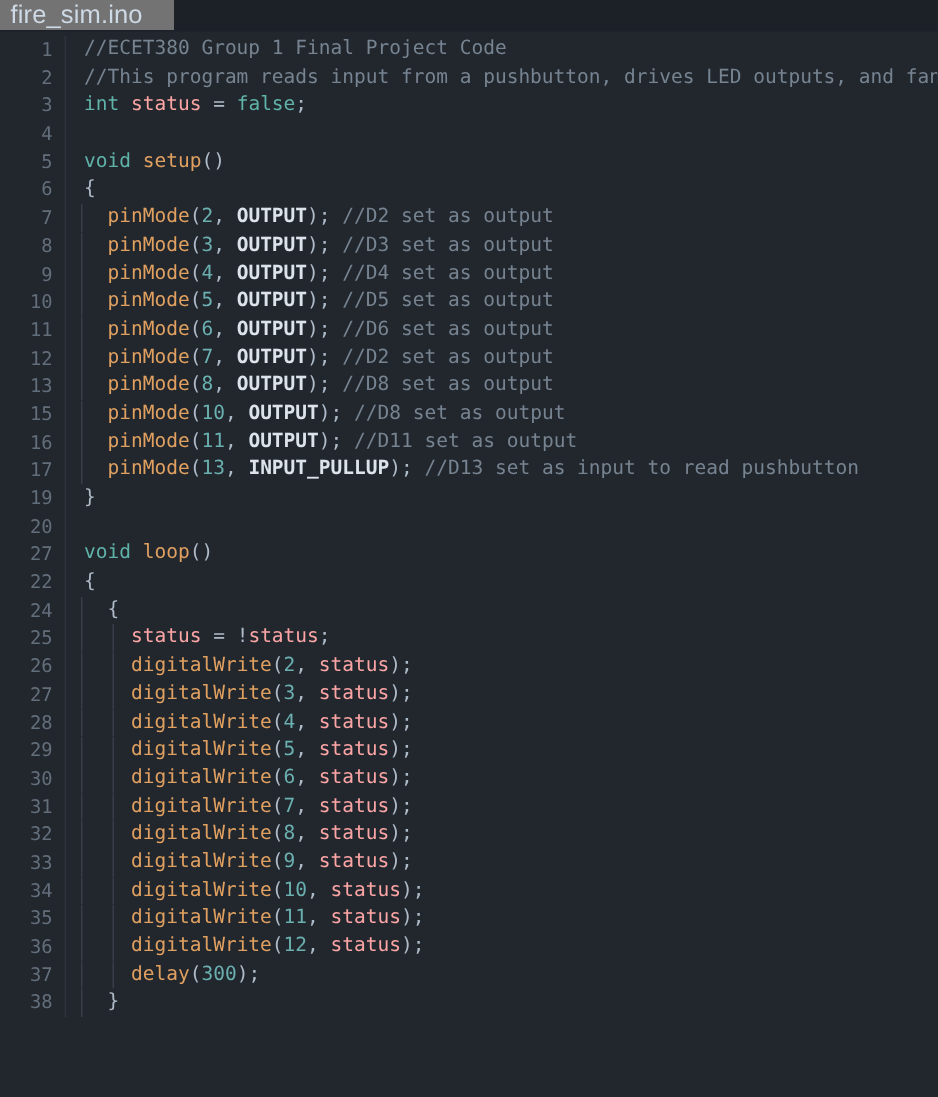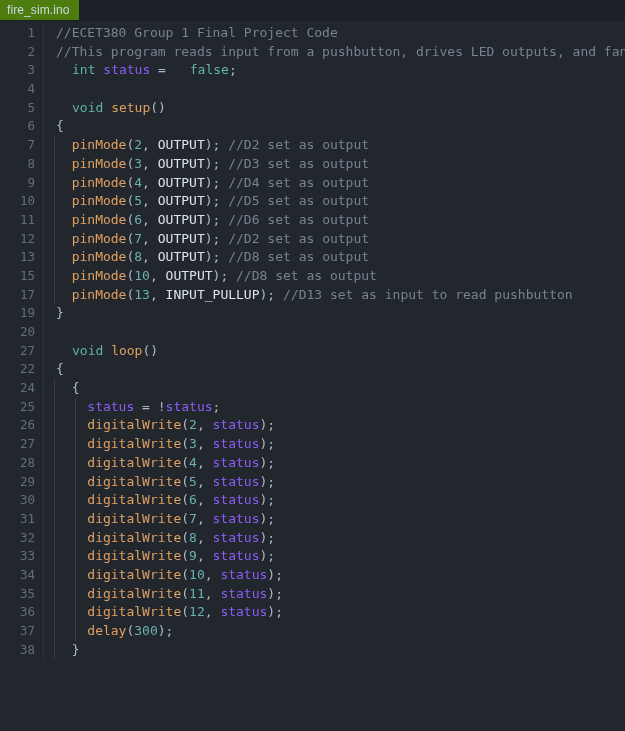--- a/index.html
+++ b/index.html
@@ -27,26 +27,26 @@
   
   .tabbar {
     height: 20px;
     background: #1c2128;
     display: flex;
     align-items: stretch;
     flex: none;
     border-bottom: 1px solid #1c2128;
   }
   .tab {
-    background: #4d7c0f;
+    background: #737373;
     color: #cdd9e5;
     font-family: "Liberation Sans", sans-serif;
-    font-size: 12px;
+    font-size: 17px;
     line-height: 20px;
-    padding: 0 9px 0 7px;
+    padding: 0 21px 0 7px;
     display: flex;
     align-items: center;
     white-space: nowrap;
     position: relative;
   }
   .tab .tab-name {
     letter-spacing: 0.1px;
   }
 
   
@@ -114,25 +114,25 @@
     bottom: 0;
     width: 1px;
     background: #373e47;
   }
   .content.ind1::before { left: 10px; }
   .content.ind2::before { left: 10px; }
   .content.ind2::after  { left: 31px; }
 
   
   .tok-comment  { color: #768390; }
-  .tok-type     { color: #5fb3a8; margin-left: 16px; }
+  .tok-type     { color: #5fb3a8; }
   .tok-func     { color: #e0a060; }
   .tok-num      { color: #6bb0b0; }
-  .tok-const    { color: #dce3ea; font-weight: normal; }
-  .tok-plain    { color: #8b5cf6; }
+  .tok-const    { color: #dce3ea; font-weight: bold; }
+  .tok-plain    { color: #fca5a5; }
   .tok-punct    { color: #adbac7; }
   .tok-obj      { color: #c9b88a; }
   .tok-brace    { color: #adbac7; }
 </style>
 </head>
 <body>
 
 <div id="app">
 
   <div class="tabbar">
@@ -150,20 +150,21 @@
         <div class="line"><div class="gutter">5</div><div class="content"><span class="tok-type">void</span><span class="tok-plain"> </span><span class="tok-func">setup</span><span class="tok-punct">()</span></div></div>
         <div class="line"><div class="gutter">6</div><div class="content"><span class="tok-brace">{</span></div></div>
         <div class="line"><div class="gutter">7</div><div class="content ind1"><span class="tok-plain">  </span><span class="tok-func">pinMode</span><span class="tok-punct">(</span><span class="tok-num">2</span><span class="tok-punct">, </span><span class="tok-const">OUTPUT</span><span class="tok-punct">); </span><span class="tok-comment">//D2 set as output</span></div></div>
         <div class="line"><div class="gutter">8</div><div class="content ind1"><span class="tok-plain">  </span><span class="tok-func">pinMode</span><span class="tok-punct">(</span><span class="tok-num">3</span><span class="tok-punct">, </span><span class="tok-const">OUTPUT</span><span class="tok-punct">); </span><span class="tok-comment">//D3 set as output</span></div></div>
         <div class="line"><div class="gutter">9</div><div class="content ind1"><span class="tok-plain">  </span><span class="tok-func">pinMode</span><span class="tok-punct">(</span><span class="tok-num">4</span><span class="tok-punct">, </span><span class="tok-const">OUTPUT</span><span class="tok-punct">); </span><span class="tok-comment">//D4 set as output</span></div></div>
         <div class="line"><div class="gutter">10</div><div class="content ind1"><span class="tok-plain">  </span><span class="tok-func">pinMode</span><span class="tok-punct">(</span><span class="tok-num">5</span><span class="tok-punct">, </span><span class="tok-const">OUTPUT</span><span class="tok-punct">); </span><span class="tok-comment">//D5 set as output</span></div></div>
         <div class="line"><div class="gutter">11</div><div class="content ind1"><span class="tok-plain">  </span><span class="tok-func">pinMode</span><span class="tok-punct">(</span><span class="tok-num">6</span><span class="tok-punct">, </span><span class="tok-const">OUTPUT</span><span class="tok-punct">); </span><span class="tok-comment">//D6 set as output</span></div></div>
         <div class="line"><div class="gutter">12</div><div class="content ind1"><span class="tok-plain">  </span><span class="tok-func">pinMode</span><span class="tok-punct">(</span><span class="tok-num">7</span><span class="tok-punct">, </span><span class="tok-const">OUTPUT</span><span class="tok-punct">); </span><span class="tok-comment">//D2 set as output</span></div></div>
         <div class="line"><div class="gutter">13</div><div class="content ind1"><span class="tok-plain">  </span><span class="tok-func">pinMode</span><span class="tok-punct">(</span><span class="tok-num">8</span><span class="tok-punct">, </span><span class="tok-const">OUTPUT</span><span class="tok-punct">); </span><span class="tok-comment">//D8 set as output</span></div></div>
         <div class="line"><div class="gutter">15</div><div class="content ind1"><span class="tok-plain">  </span><span class="tok-func">pinMode</span><span class="tok-punct">(</span><span class="tok-num">10</span><span class="tok-punct">, </span><span class="tok-const">OUTPUT</span><span class="tok-punct">); </span><span class="tok-comment">//D8 set as output</span></div></div>
+        <div class="line"><div class="gutter">16</div><div class="content ind1"><span class="tok-plain">  </span><span class="tok-func">pinMode</span><span class="tok-punct">(</span><span class="tok-num">11</span><span class="tok-punct">, </span><span class="tok-const">OUTPUT</span><span class="tok-punct">); </span><span class="tok-comment">//D11 set as output</span></div></div>
         <div class="line"><div class="gutter">17</div><div class="content ind1"><span class="tok-plain">  </span><span class="tok-func">pinMode</span><span class="tok-punct">(</span><span class="tok-num">13</span><span class="tok-punct">, </span><span class="tok-const">INPUT_PULLUP</span><span class="tok-punct">); </span><span class="tok-comment">//D13 set as input to read pushbutton</span></div></div>
         <div class="line"><div class="gutter">19</div><div class="content"><span class="tok-brace">}</span></div></div>
         <div class="line"><div class="gutter">20</div><div class="content"></div></div>
         <div class="line"><div class="gutter">27</div><div class="content"><span class="tok-type">void</span><span class="tok-plain"> </span><span class="tok-func">loop</span><span class="tok-punct">()</span></div></div>
         <div class="line"><div class="gutter">22</div><div class="content"><span class="tok-brace">{</span></div></div>
         <div class="line"><div class="gutter">24</div><div class="content ind1"><span class="tok-plain">  </span><span class="tok-brace">{</span></div></div>
         <div class="line"><div class="gutter">25</div><div class="content ind2"><span class="tok-plain">    </span><span class="tok-plain">status</span><span class="tok-punct"> = !</span><span class="tok-plain">status</span><span class="tok-punct">;</span></div></div>
         <div class="line"><div class="gutter">26</div><div class="content ind2"><span class="tok-plain">    </span><span class="tok-func">digitalWrite</span><span class="tok-punct">(</span><span class="tok-num">2</span><span class="tok-punct">, </span><span class="tok-plain">status</span><span class="tok-punct">);</span></div></div>
         <div class="line"><div class="gutter">27</div><div class="content ind2"><span class="tok-plain">    </span><span class="tok-func">digitalWrite</span><span class="tok-punct">(</span><span class="tok-num">3</span><span class="tok-punct">, </span><span class="tok-plain">status</span><span class="tok-punct">);</span></div></div>
         <div class="line"><div class="gutter">28</div><div class="content ind2"><span class="tok-plain">    </span><span class="tok-func">digitalWrite</span><span class="tok-punct">(</span><span class="tok-num">4</span><span class="tok-punct">, </span><span class="tok-plain">status</span><span class="tok-punct">);</span></div></div>

